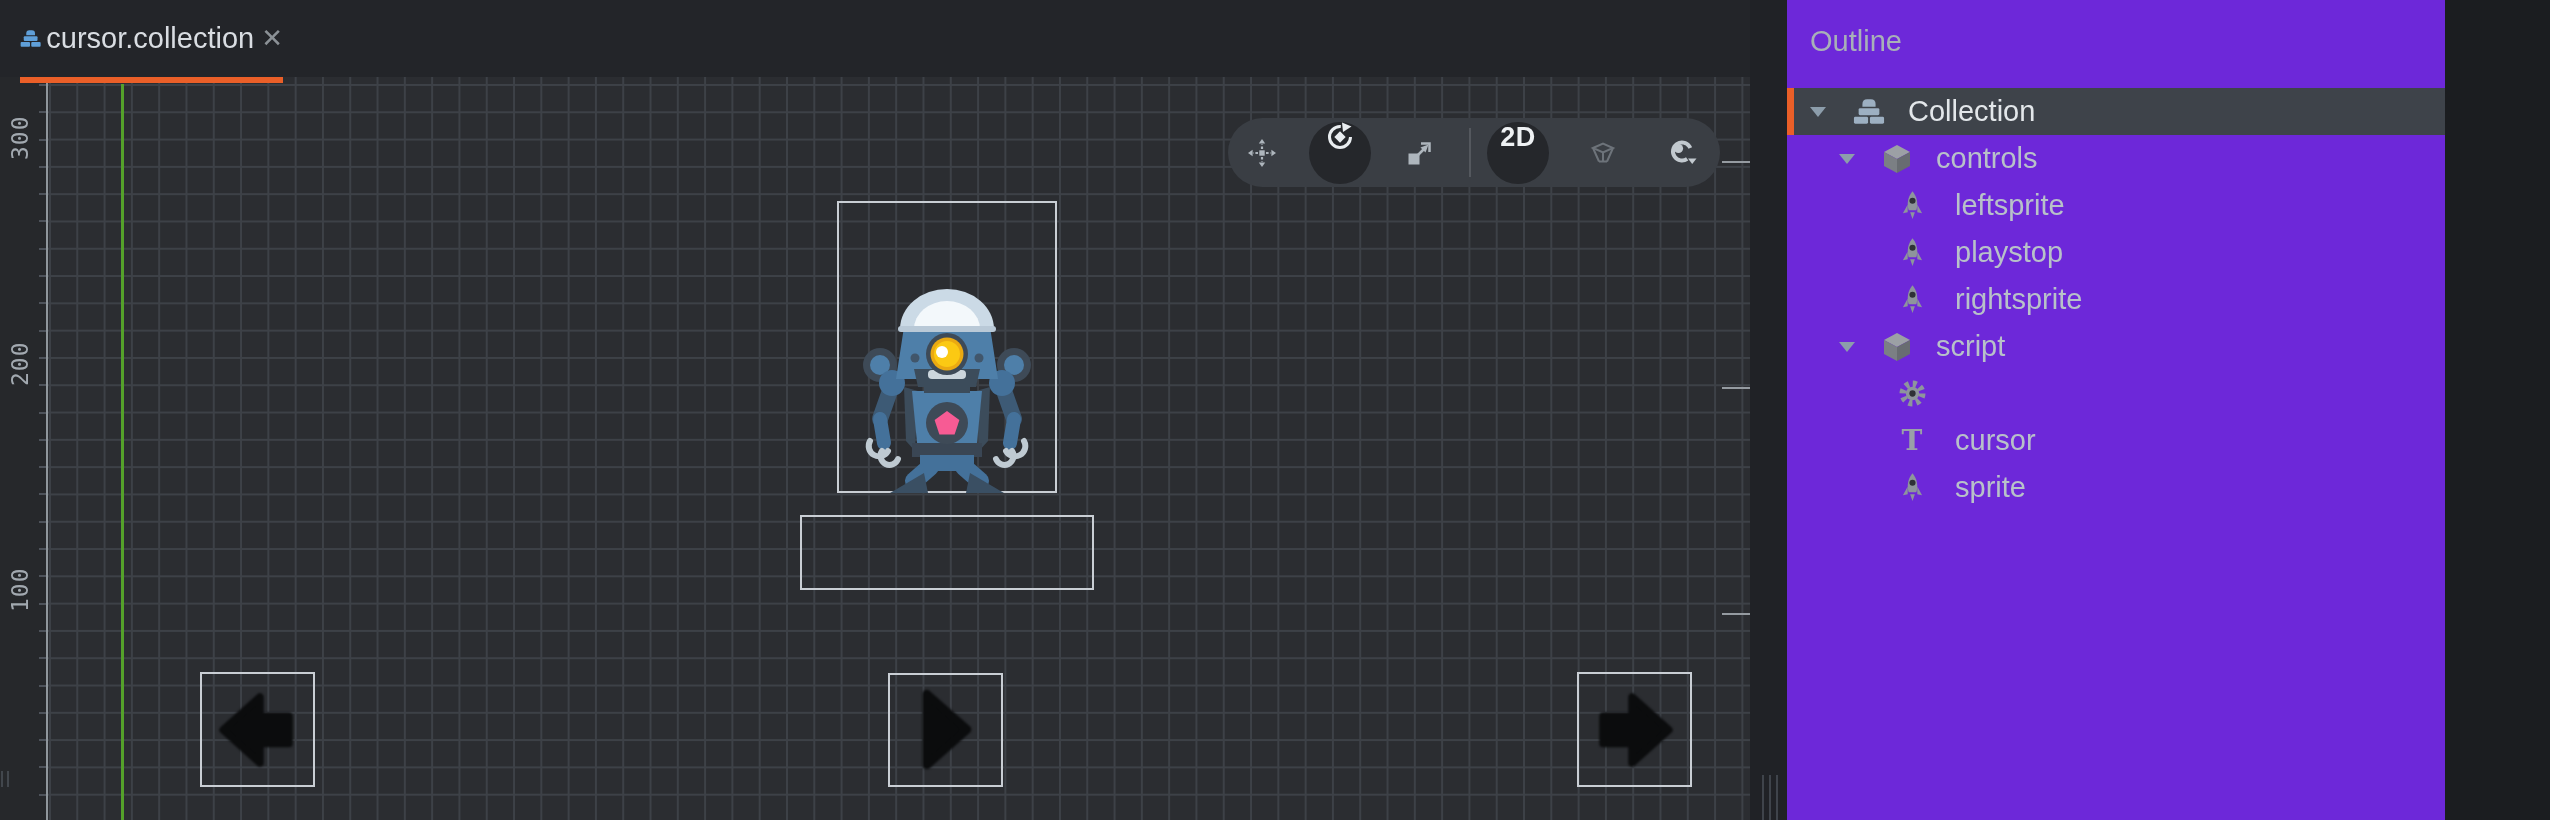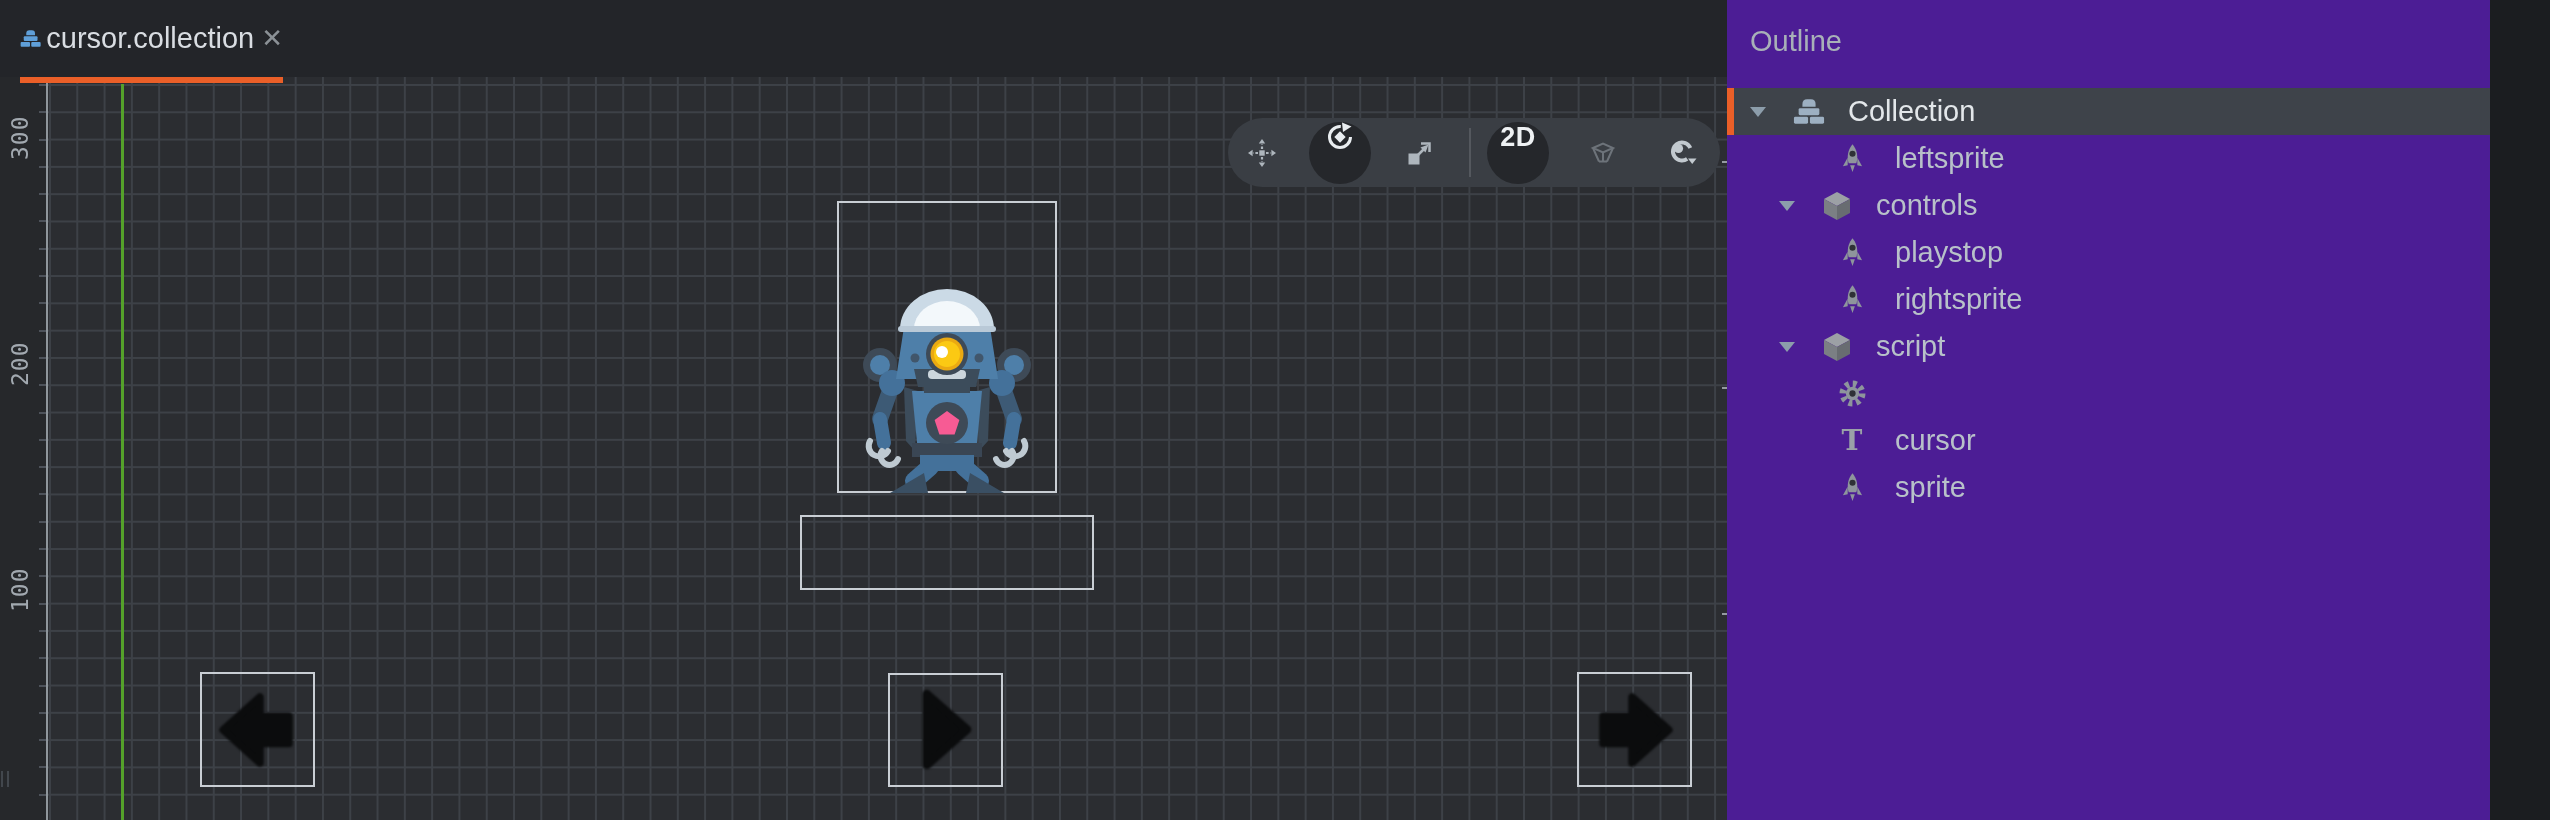--- a/index.html
+++ b/index.html
@@ -42,21 +42,21 @@
            display:flex;align-items:flex-start;justify-content:center;cursor:pointer;}
   .tdivider{position:absolute;left:241px;top:10px;width:2px;height:49px;background:#54585e;}
   .mode2d{color:#eef1f3;font-size:27px;font-weight:bold;letter-spacing:.5px;}
 
   
   #splitter{position:absolute;left:1750px;top:0;width:37px;height:820px;background:#202226;cursor:col-resize;}
   .vgrip{position:absolute;top:775px;width:2px;height:45px;background:#3f444b;}
   .lgrip{position:absolute;width:2px;height:16px;background:#42474d;}
 
   
-  #outline{position:absolute;left:1727px;top:0;width:763px;height:820px;background:#4c1d95;}
+  #outline{position:absolute;left:1787px;top:0;width:658px;height:820px;background:#6d28d9;}
   #outline-title{position:absolute;left:23px;top:25px;color:#a8b0b8;font-size:29px;}
   #tree{position:absolute;left:0;top:88px;width:100%;}
   .row{position:relative;display:flex;align-items:center;height:47px;cursor:pointer;color:#b8c1c9;font-size:29px;white-space:nowrap;gap:12px;}
   .row.selected{background:#3e434a;color:#e3e7ea;}
   .accent{position:absolute;left:0;top:0;width:7px;height:100%;background:#ea5f28;}
   .tri{width:18px;height:13px;flex:none;cursor:pointer;}
   .d0 .tri{margin-left:22px;}
   .d1 .tri{margin-left:51px;}
   .ticon{flex:none;display:flex;align-items:center;justify-content:center;width:34px;margin-left:12px;margin-right:10px;}
   .d0 .ticon{margin-left:13px;}
@@ -242,47 +242,47 @@
           <svg width="32" height="27" viewBox="0 0 34 28">
             <path d="M10,9 V6 Q10,1 15,1 H19 Q24,1 24,6 V9 Z" fill="#9db0c2"></path>
             <rect x="6" y="10.5" width="22" height="7.5" rx="1.5" fill="#9db0c2"></rect>
             <rect x="1" y="19.5" width="15" height="7.5" rx="1.5" fill="#9db0c2"></rect>
             <rect x="18" y="19.5" width="15" height="7.5" rx="1.5" fill="#9db0c2"></rect>
           </svg>
         </span>
         <span class="lbl">Collection</span>
       </div>
 
+      <div class="row d1">
+        <svg class="tri" viewBox="0 0 18 13">
+            <polygon points="1,2 17,2 9,12" fill="#8c9dab"></polygon>
+          </svg>
+        <span class="ticon">
+          <svg width="30" height="32" viewBox="0 0 30 32">
+            <path d="M15,2 L28,9 L15,16 L2,9 Z" fill="#9ca0a5"></path>
+            <path d="M2,9 L15,16 L15,30 L2,23 Z" fill="#7b7f84"></path>
+            <path d="M28,9 L15,16 L15,30 L28,23 Z" fill="#686c71"></path>
+          </svg>
+        </span>
+        <span class="lbl">controls</span>
+      </div>
+
       <div class="row d2">
         <span class="ticon">
           <svg width="23" height="31" viewBox="0 0 24 32">
             <path d="M12,1 C17,7 18,14 16,21 L8,21 C6,14 7,7 12,1 Z" fill="#8e959c"></path>
             <circle cx="12" cy="11" r="3.2" fill="#2e3136"></circle>
             <path d="M7,15 L2,24 L7,23 Z" fill="#8e959c"></path>
               <path d="M17,15 L22,24 L17,23 Z" fill="#8e959c"></path>
             <path d="M9.5,23 L12,30 L14.5,23 Z" fill="#8e959c"></path>
           </svg>
         </span>
         <span class="lbl">leftsprite</span>
       </div>
 
-      <div class="row d1">
-        <svg class="tri" viewBox="0 0 18 13">
-            <polygon points="1,2 17,2 9,12" fill="#8c9dab"></polygon>
-          </svg>
-        <span class="ticon">
-          <svg width="30" height="32" viewBox="0 0 30 32">
-            <path d="M15,2 L28,9 L15,16 L2,9 Z" fill="#9ca0a5"></path>
-            <path d="M2,9 L15,16 L15,30 L2,23 Z" fill="#7b7f84"></path>
-            <path d="M28,9 L15,16 L15,30 L28,23 Z" fill="#686c71"></path>
-          </svg>
-        </span>
-        <span class="lbl">controls</span>
-      </div>
-
       <div class="row d2">
         <span class="ticon">
           <svg width="23" height="31" viewBox="0 0 24 32">
             <path d="M12,1 C17,7 18,14 16,21 L8,21 C6,14 7,7 12,1 Z" fill="#8e959c"></path>
             <circle cx="12" cy="11" r="3.2" fill="#2e3136"></circle>
             <path d="M7,15 L2,24 L7,23 Z" fill="#8e959c"></path>
               <path d="M17,15 L22,24 L17,23 Z" fill="#8e959c"></path>
             <path d="M9.5,23 L12,30 L14.5,23 Z" fill="#8e959c"></path>
           </svg>
         </span>

